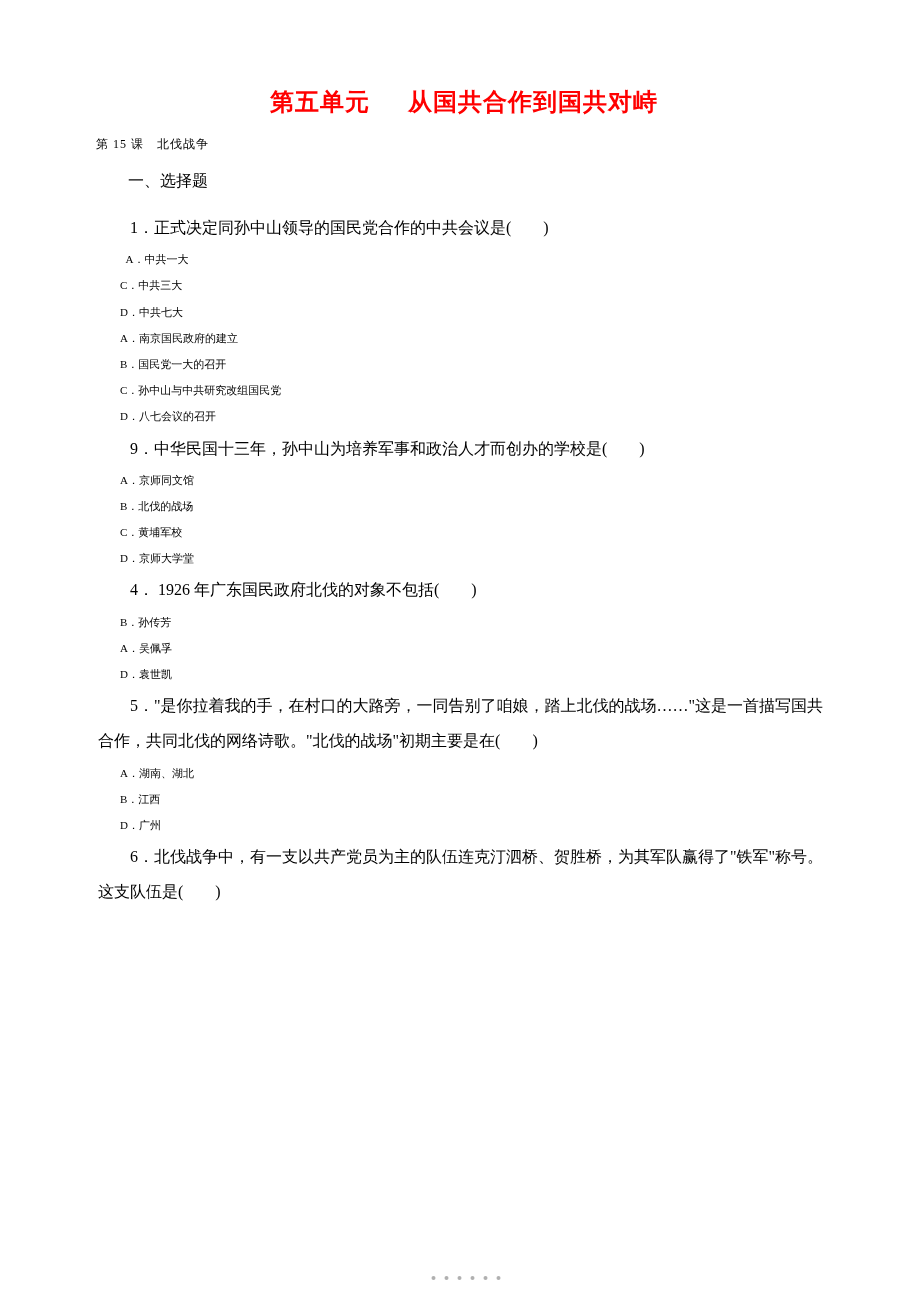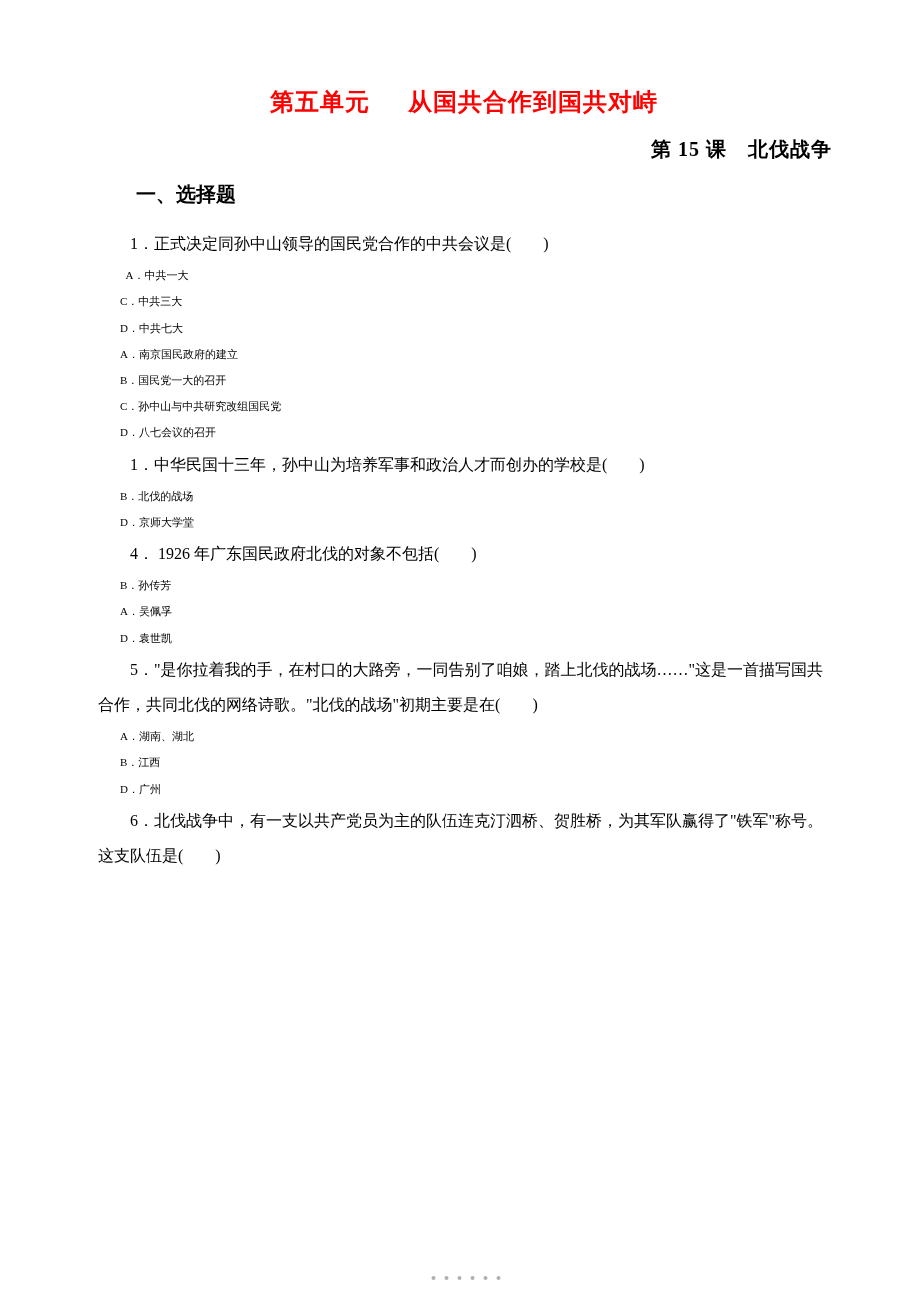--- a/index.html
+++ b/index.html
@@ -17,32 +17,30 @@
       font-size: 24px;
       font-weight: bold;
       color: #ff0000;
       letter-spacing: 1px;
     }
     .unit-title .spacer {
       display: inline-block;
       width: 30px;
     }
     .lesson-title {
-      text-align: right;
-      font-size: 20px;
+      text-align: left;
+      font-size: 12px;
       margin-top: 18px;
       margin-bottom: 18px;
       letter-spacing: 1px;
-      font-weight: bold;
     }
     .section-heading {
-      font-size: 20px;
+      font-size: 16px;
       margin-bottom: 18px;
       text-indent: 2em;
-      font-weight: bold;
     }
     .question {
       font-size: 16px;
       line-height: 2.2;
       text-indent: 2em;
     }
     .option {
       font-size: 11px;
       line-height: 2.2;
       text-indent: 2em;
@@ -79,22 +77,24 @@
 
 <div id="questions">
     <div class="question">1．正式决定同孙中山领导的国民党合作的中共会议是(　　)</div>
     <div class="option option-first">A．中共一大</div>
     <div class="option">C．中共三大</div>
     <div class="option">D．中共七大</div>
     <div class="option">A．南京国民政府的建立</div>
     <div class="option">B．国民党一大的召开</div>
     <div class="option">C．孙中山与中共研究改组国民党</div>
     <div class="option">D．八七会议的召开</div>
-    <div class="question">1．中华民国十三年，孙中山为培养军事和政治人才而创办的学校是(　　)</div>
+    <div class="question">9．中华民国十三年，孙中山为培养军事和政治人才而创办的学校是(　　)</div>
+    <div class="option">A．京师同文馆</div>
     <div class="option">B．北伐的战场</div>
+    <div class="option">C．黄埔军校</div>
     <div class="option">D．京师大学堂</div>
     <div class="question">4．  1926 年广东国民政府北伐的对象不包括(　　)</div>
     <div class="option">B．孙传芳</div>
     <div class="option">A．吴佩孚</div>
     <div class="option">D．袁世凯</div>
     <div class="question">5．"是你拉着我的手，在村口的大路旁，一同告别了咱娘，踏上北伐的战场……"这是一首描写国共合作，共同北伐的网络诗歌。"北伐的战场"初期主要是在(　　)</div>
     <div class="option">A．湖南、湖北</div>
     <div class="option">B．江西</div>
     <div class="option">D．广州</div>
     <div class="question">6．北伐战争中，有一支以共产党员为主的队伍连克汀泗桥、贺胜桥，为其军队赢得了"铁军"称号。这支队伍是(　　)</div>

